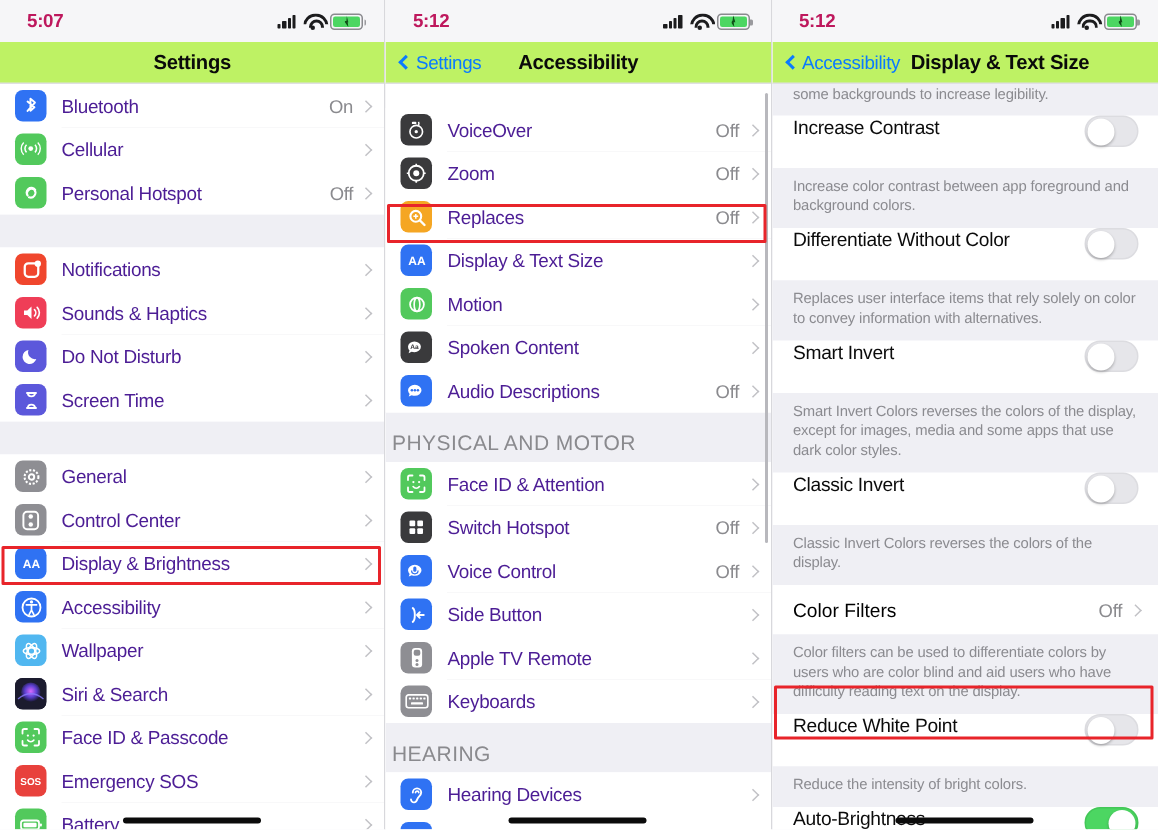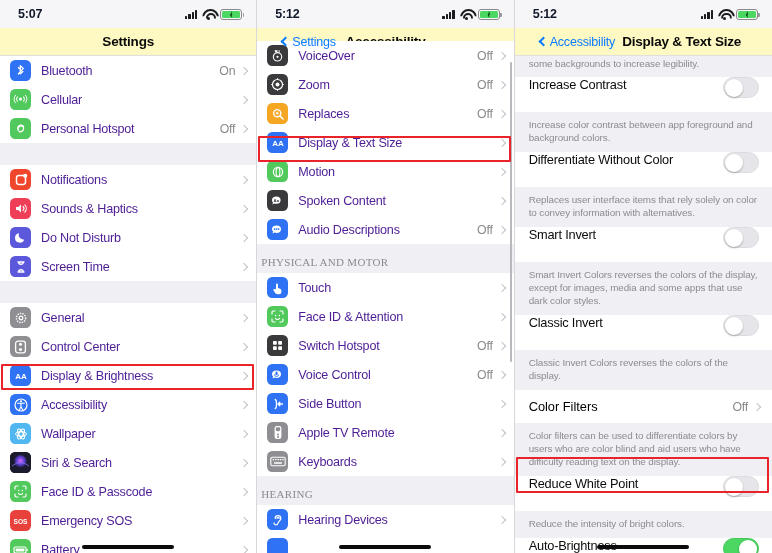--- a/index.html
+++ b/index.html
@@ -28,21 +28,21 @@
     height: 28px;
     display: flex;
     align-items: center;
     justify-content: space-between;
     padding: 0 14px 0 18px;
     background: #f6f6f8;
   }
   .sb-time {
     font-size: 12.5px;
     font-weight: 700;
-    color: #0f172a;
+    color: #be185d;
     letter-spacing: -0.2px;
   }
   .sb-right {
     display: flex;
     align-items: center;
     gap: 5px;
   }
   .sig { display: flex; align-items: flex-end; gap: 1.2px; height: 10px; }
   .sig i { display: block; width: 2.2px; background: #1c1c1e; border-radius: 0.5px; }
   .sig i:nth-child(1) { height: 3.5px; }
@@ -95,25 +95,25 @@
     width: 0; height: 0;
     border-left: 2.6px solid transparent;
     border-right: 2.6px solid transparent;
     border-bottom: 8px solid #0f4f18;
     clip-path: polygon(50% 0, 100% 60%, 62% 60%, 72% 100%, 0 50%, 40% 50%);
   }
 
   
   .navbar {
     height: 28px;
-    background: #fef9c3;
+    background: #bef264;
     display: flex;
     align-items: center;
     position: relative;
-    padding: 0 23px;
+    padding: 0 8px;
     border-bottom: 0.5px solid #dfdfe2;
   }
   .nav-center-title {
     position: absolute;
     left: 0; right: 0;
     text-align: center;
     font-size: 13.5px;
     font-weight: 700;
     color: #0a0a0a;
     letter-spacing: -0.2px;
@@ -198,27 +198,26 @@
   }
   .chev {
     width: 6px; height: 6px;
     border-top: 1.4px solid #c2c2c6;
     border-right: 1.4px solid #c2c2c6;
     transform: rotate(45deg);
     margin-right: 9px;
     flex: none;
   }
   .section-head {
-    font-size: 11px;
+    font-size: 14px;
     color: #8a8a8e;
     letter-spacing: 0.3px;
     padding: 12px 0 5px 4px;
     background: #efeff4;
     text-transform: uppercase;
-    font-family: Liberation Serif, serif;
   }
 
   
   .togglerow {
     display: flex;
     align-items: flex-start;
     justify-content: space-between;
     height: 35px;
     padding: 0 13px 0 14px;
     background: #ffffff;
@@ -539,21 +538,21 @@
       </div>
     </div>
     <div class="navbar">
       <div class="nav-back">
         <span class="chev-left"></span>
         <span>Settings</span>
       </div>
       <div class="nav-center-title">Accessibility</div>
     </div>
 
-    <div class="content" style="top:41px; background:#ffffff;">
+    <div class="content" style="top:72px; background:#ffffff;">
       <div class="group">
         <div class="row">
           <span class="icon" style="background:#3a3a3c">
             <svg width="15" height="15" viewBox="0 0 15 15">
                 <circle cx="7.5" cy="8.8" r="4.2" fill="none" stroke="#fff" stroke-width="1.1"></circle>
                 <circle cx="7.5" cy="8.8" r="1.1" fill="#fff"></circle>
                 <path d="M5 3.2h2.2M9 2.2a2.4 2.4 0 010 2.2" stroke="#fff" stroke-width="1" fill="none"></path>
                 <rect x="4.6" y="2.2" width="3" height="1.5" rx="0.6" fill="#fff"></rect>
               </svg>
           </span>
@@ -625,29 +624,20 @@
           </span>
           <span class="label">Audio Descriptions</span>
           <span class="value">Off</span>
           <span class="chev"></span>
         </div>
       </div>
 
       <div class="section-head">PHYSICAL AND MOTOR</div>
 
       <div class="group">
-        <div class="row">
-          <span class="icon" style="background:#2f72f3">
-            <svg width="13" height="14" viewBox="0 0 13 14">
-                <path d="M5 7.6V3.5a1 1 0 012 0v3.6l1.4.3c1.3.3 2 1.2 2 2.5v1.4c0 1.2-1 2-2.2 2H6.3c-1 0-1.6-.4-2.1-1.2L2.6 9.6c-.4-.6-.2-1.2.4-1.5.5-.2 1 0 1.3.4z" fill="#fff"></path>
-              </svg>
-          </span>
-          <span class="label">Touch</span>
-          <span class="chev"></span>
-        </div>
         <div class="row">
           <span class="icon" style="background:#52c95c">
             <svg width="15" height="15" viewBox="0 0 15 15">
                 <path d="M2 5V3.2A1.2 1.2 0 013.2 2H5M10 2h1.8A1.2 1.2 0 0113 3.2V5M13 10v1.8a1.2 1.2 0 01-1.2 1.2H10M5 13H3.2A1.2 1.2 0 012 11.8V10" stroke="#fff" stroke-width="1.2" fill="none" stroke-linecap="round"></path>
                 <circle cx="5.6" cy="6.4" r="0.75" fill="#fff"></circle>
                 <circle cx="9.4" cy="6.4" r="0.75" fill="#fff"></circle>
                 <path d="M5.4 9.4a2.6 2.6 0 004.2 0" stroke="#fff" stroke-width="1.1" fill="none" stroke-linecap="round"></path>
               </svg>
           </span>
           <span class="label">Face ID &amp; Attention</span>

